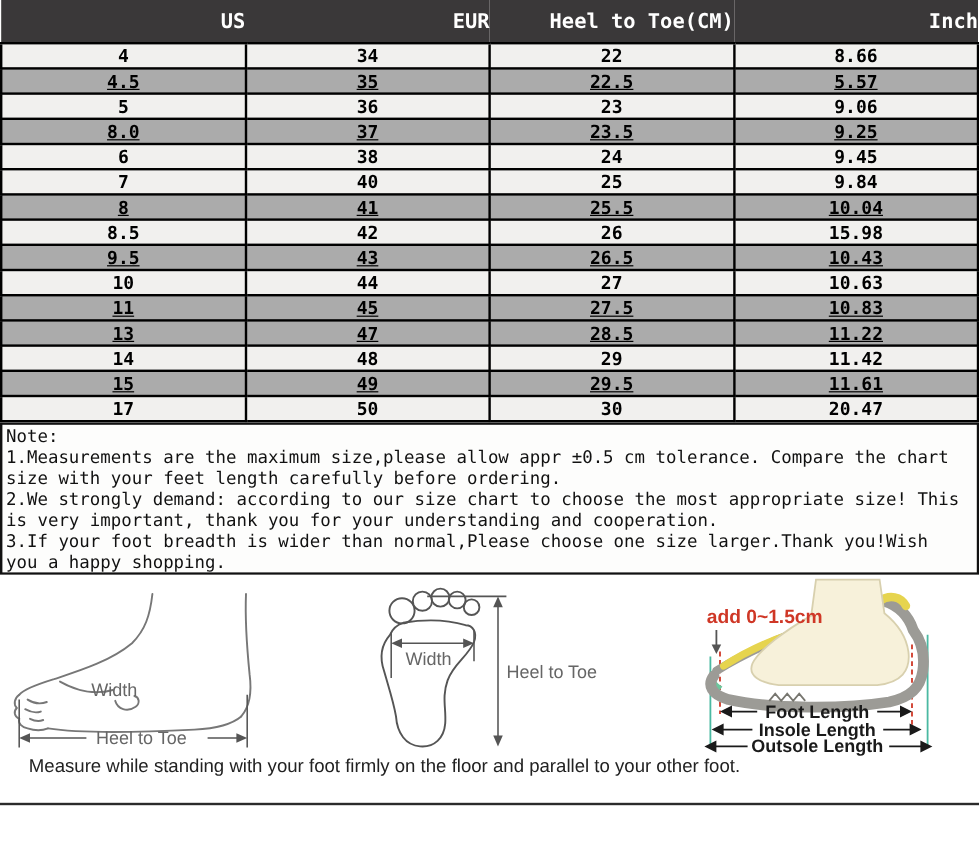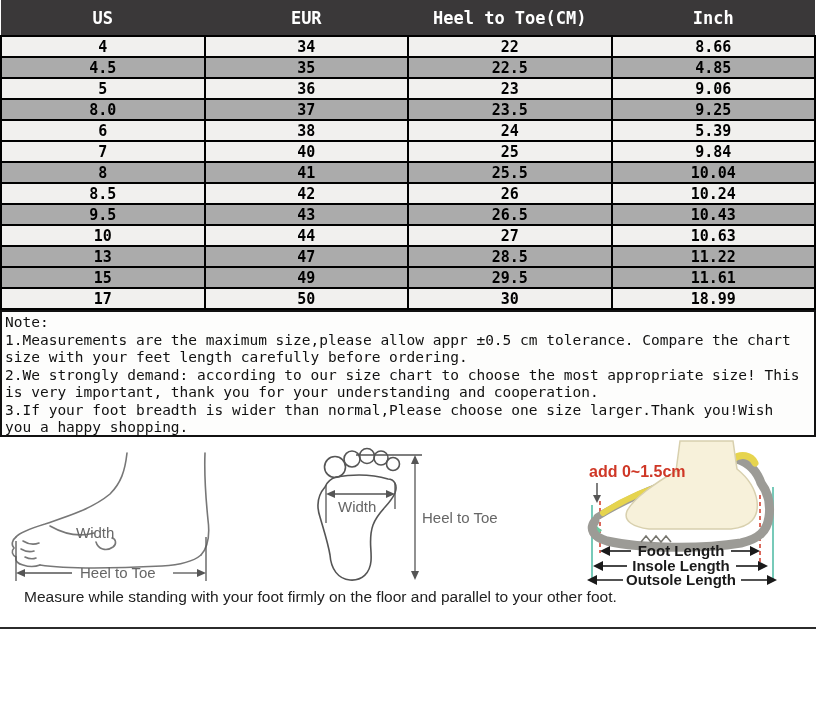--- a/index.html
+++ b/index.html
@@ -4,29 +4,29 @@
 <style>
   html,body{margin:0;padding:0;background:#fff;}
   #root{
     position:relative;width:816px;height:717px;overflow:hidden;background:#fff;
     font-family:"DejaVu Sans Mono",monospace;
   }
   
   table.size-table{border-collapse:collapse;width:816px;table-layout:fixed;}
   table.size-table th{
     background:#3a3839;color:#fff;height:35px;padding:0;
-    font:bold 17px "DejaVu Sans Mono",monospace;text-align:center;
+    font:bold 17px "DejaVu Sans Mono",monospace;text-align:right;
     border:0;border-bottom:2px solid #000;
   }
   table.size-table td{
     height:19px;padding:0;border:2px solid #000;text-align:center;
     font:bold 15px "DejaVu Sans Mono",monospace;color:#000;
   }
   tr.row-light td{background:#f1f0ee;}
-  tr.row-gray td{background:#ababab;}
+  tr.row-gray td{background:#ababab;text-decoration:underline;}
   
   .note-box{
     box-sizing:border-box;width:816px;height:127px;border:2px solid #111;
     padding:2px 0 0 3px;background:#fdfdfc;color:#111;
     font:14.5px/17.5px "DejaVu Sans Mono",monospace;overflow:hidden;
   }
   .note-box div{white-space:pre;}
   
   .diagram-section{position:relative;width:816px;height:196px;background:#fff;}
   .diagram-section svg{position:absolute;}
@@ -64,87 +64,99 @@
         <tr class="row-light">
           <td>4</td>
           <td>34</td>
           <td>22</td>
           <td>8.66</td>
         </tr>
         <tr class="row-gray">
           <td>4.5</td>
           <td>35</td>
           <td>22.5</td>
-          <td>4.85</td>
+          <td>5.57</td>
         </tr>
         <tr class="row-light">
           <td>5</td>
           <td>36</td>
           <td>23</td>
           <td>9.06</td>
         </tr>
         <tr class="row-gray">
           <td>8.0</td>
           <td>37</td>
           <td>23.5</td>
           <td>9.25</td>
         </tr>
         <tr class="row-light">
           <td>6</td>
           <td>38</td>
           <td>24</td>
-          <td>5.39</td>
+          <td>9.45</td>
         </tr>
         <tr class="row-light">
           <td>7</td>
           <td>40</td>
           <td>25</td>
           <td>9.84</td>
         </tr>
         <tr class="row-gray">
           <td>8</td>
           <td>41</td>
           <td>25.5</td>
           <td>10.04</td>
         </tr>
         <tr class="row-light">
           <td>8.5</td>
           <td>42</td>
           <td>26</td>
-          <td>10.24</td>
+          <td>15.98</td>
         </tr>
         <tr class="row-gray">
           <td>9.5</td>
           <td>43</td>
           <td>26.5</td>
           <td>10.43</td>
         </tr>
         <tr class="row-light">
           <td>10</td>
           <td>44</td>
           <td>27</td>
           <td>10.63</td>
         </tr>
         <tr class="row-gray">
+          <td>11</td>
+          <td>45</td>
+          <td>27.5</td>
+          <td>10.83</td>
+        </tr>
+        <tr class="row-gray">
           <td>13</td>
           <td>47</td>
           <td>28.5</td>
           <td>11.22</td>
         </tr>
+        <tr class="row-light">
+          <td>14</td>
+          <td>48</td>
+          <td>29</td>
+          <td>11.42</td>
+        </tr>
         <tr class="row-gray">
           <td>15</td>
           <td>49</td>
           <td>29.5</td>
           <td>11.61</td>
         </tr>
         <tr class="row-light">
           <td>17</td>
           <td>50</td>
           <td>30</td>
-          <td>18.99</td>
+          <td>20.47</td>
         </tr>
       </tbody>
   </table>
 
   <div class="note-box">
     <div>Note:</div>
     <div><div>1.Measurements are the maximum size,please allow appr ±0.5 cm tolerance. Compare the chart</div><div>size with your feet length carefully before ordering.</div><div>2.We strongly demand: according to our size chart to choose the most appropriate size! This</div><div>is very important, thank you for your understanding and cooperation.</div><div>3.If your foot breadth is wider than normal,Please choose one size larger.Thank you!Wish</div><div>you a happy shopping.</div></div>
   </div>
 
   <div class="diagram-section">

